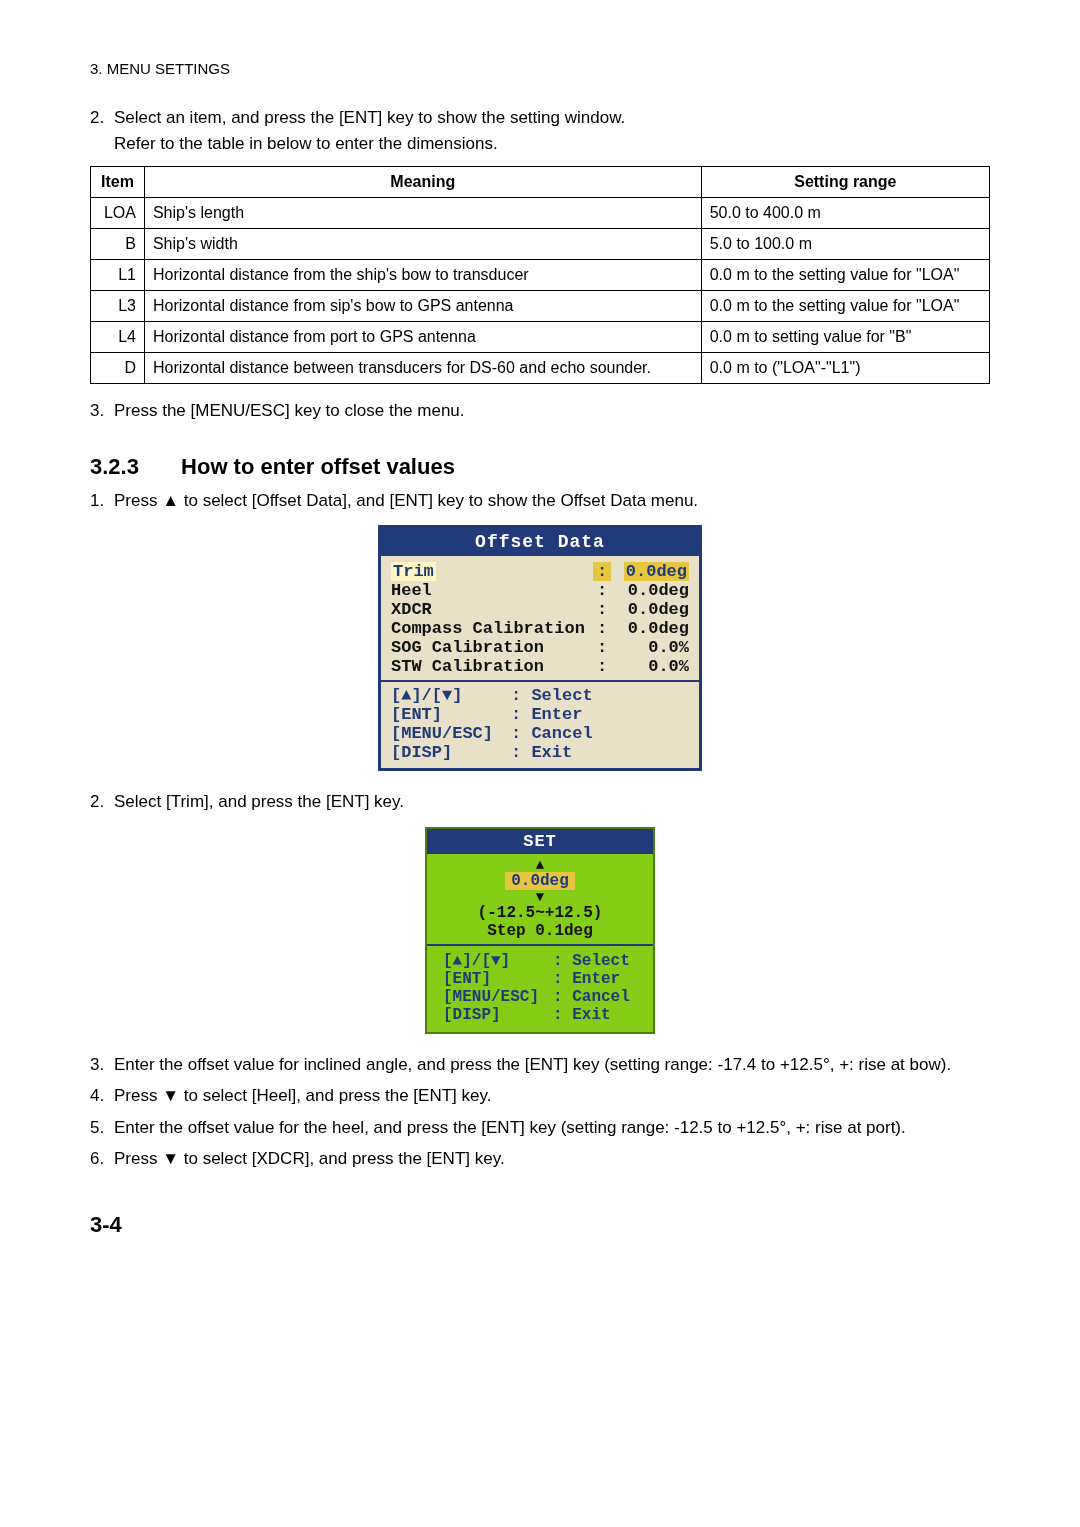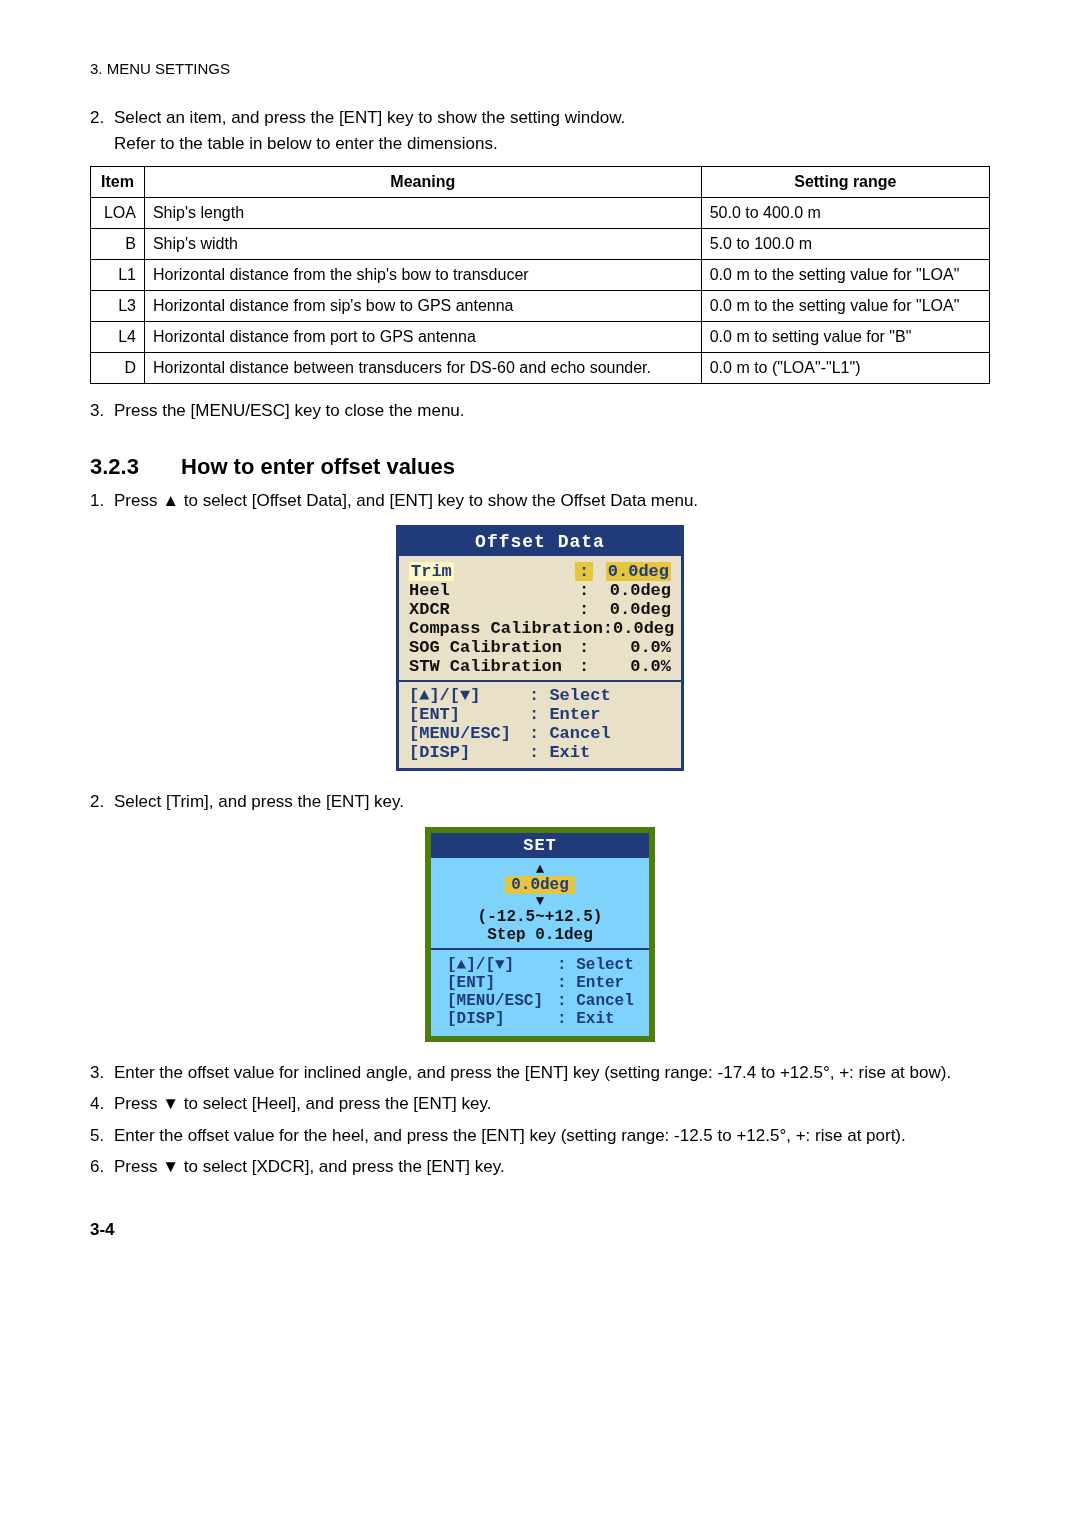--- a/index.html
+++ b/index.html
@@ -33,21 +33,21 @@
   table.dim td.c { text-align: right; }
   h3.sect {
     font-size: 22px;
     font-weight: bold;
     margin: 30px 0 8px 0;
   }
   h3.sect .num { display: inline-block; margin-right: 36px; }
   .screen-wrap { display: flex; justify-content: center; margin: 12px 0 18px 0; }
   
   .panel {
-    width: 288px;
+    width: 324px;
     border: 3px solid #203a7a;
     background: #e8e1c8;
     font-family: "Courier New", monospace;
     font-weight: bold;
     font-size: 17px;
     color: #111;
   }
   .panel .title {
     background: #203a7a;
     color: #fff;
@@ -63,40 +63,40 @@
   .panel .row .val { width: 78px; text-align: right; }
   .panel .hl-lbl { background: #fef9c3; color: #203a7a; padding: 0 2px; }
   .panel .hl-val { background: #e7c63f; color: #203a7a; padding: 0 2px; }
   .panel .divider { border-top: 2px solid #203a7a; margin: 4px -10px; }
   .panel .legend { color: #203a7a; }
   .panel .legend .lg { display: flex; }
   .panel .legend .lg .k { width: 120px; white-space: pre; }
   
   .panel2 {
     width: 230px;
-    border: 6px solid #4d7c0f;
-    background: #7dd3fc;
+    border: 2px solid #4d7c0f;
+    background: #84cc16;
     font-family: "Courier New", monospace;
     font-weight: bold;
     font-size: 16px;
     color: #111;
     text-align: center;
   }
   .panel2 .title {
     background: #203a7a; color: #fff; padding: 3px 0;
     letter-spacing: 1px; font-size: 17px;
   }
   .panel2 .body { padding: 4px 10px; }
   .panel2 .val { display: inline-block; background: #e7c63f; color: #203a7a; padding: 0 6px; }
   .panel2 .divider { border-top: 2px solid #203a7a; margin: 4px -10px; }
   .panel2 .legend { color: #203a7a; text-align: left; padding: 2px 0 4px 6px; }
   .panel2 .legend .lg { display: flex; }
   .panel2 .legend .lg .k { width: 110px; white-space: pre; }
   .arrow { font-size: 14px; line-height: 1; }
-  .pagefoot { font-size: 17px; font-weight: bold; margin-top: 40px; }
+  .pagefoot { font-size: 22px; font-weight: bold; margin-top: 40px; }
 </style>
 </head>
 <body>
 
 <div class="header-path">3. MENU SETTINGS</div>
 
 <ol class="steplist">
   <li>
     <span class="num">2.</span>
     <span class="body">

